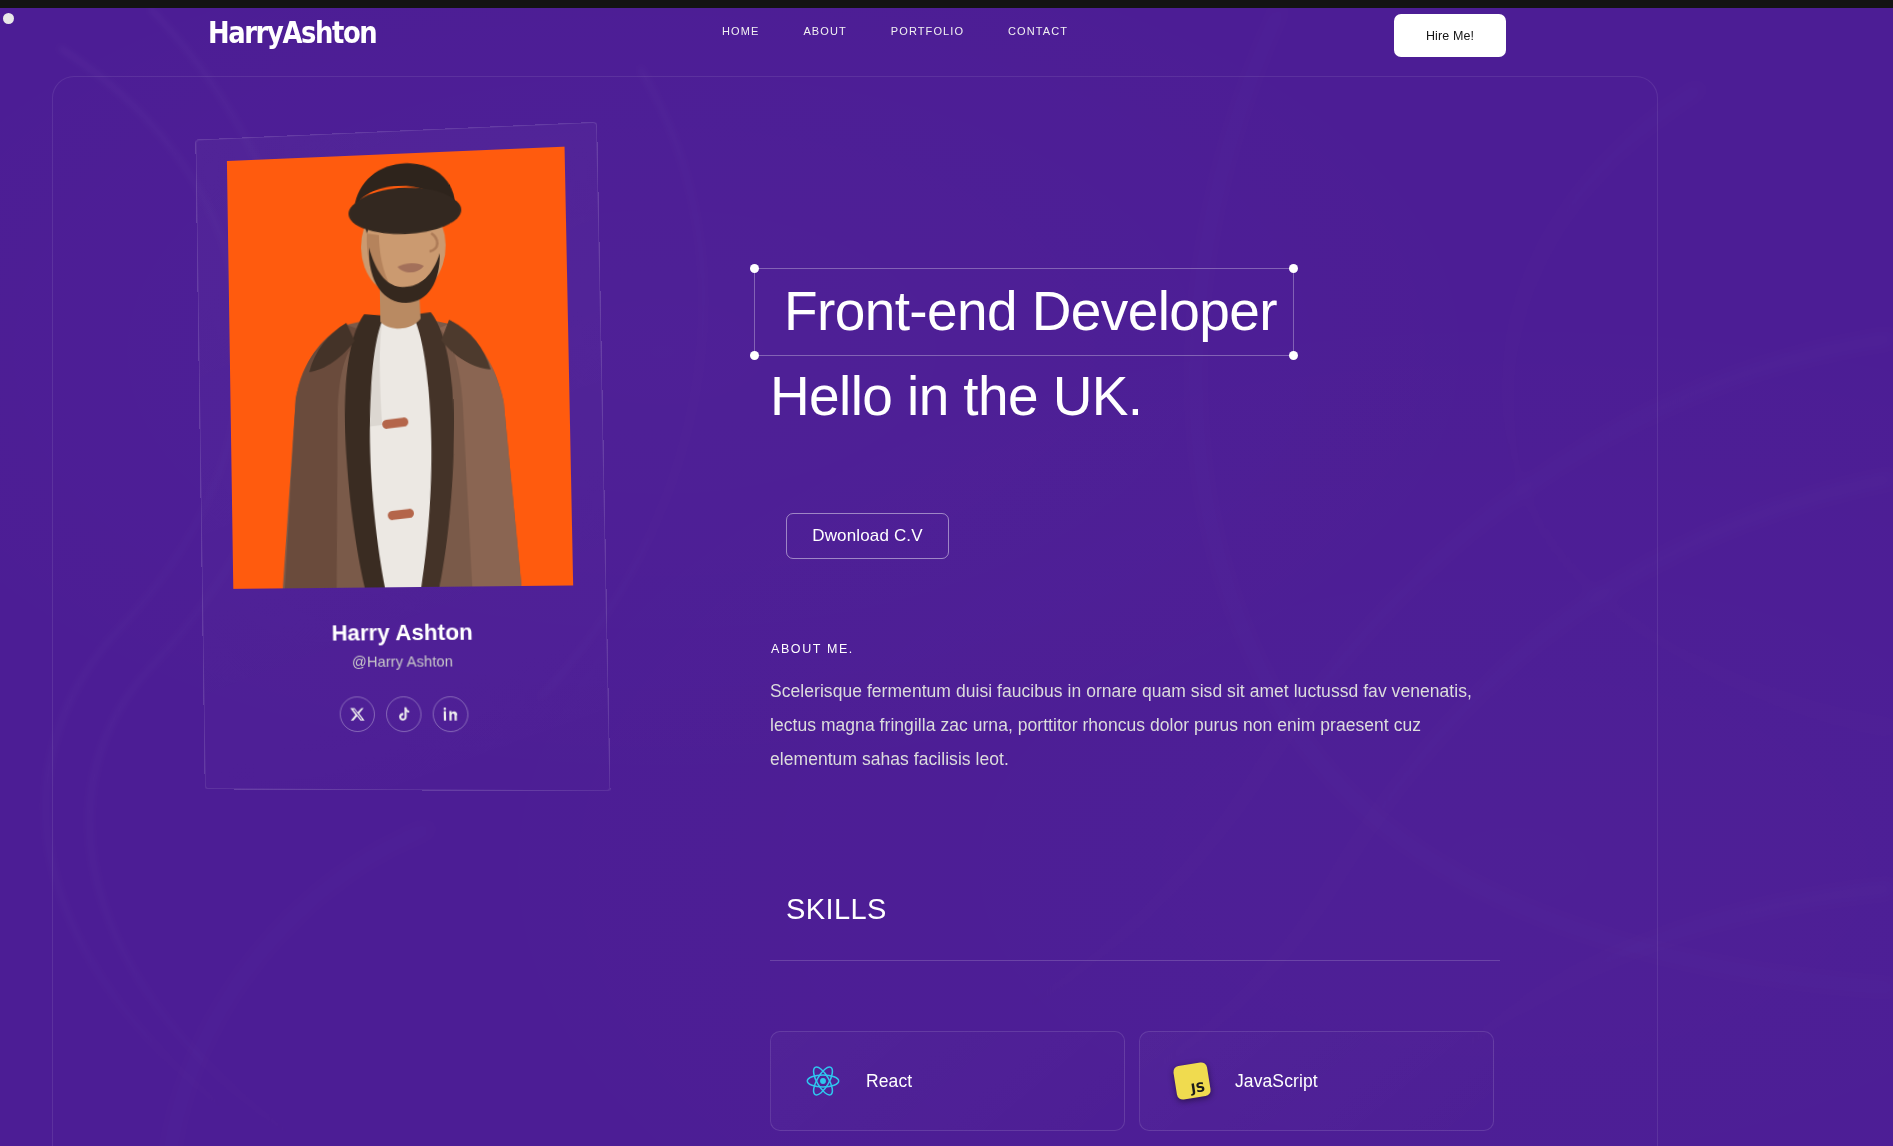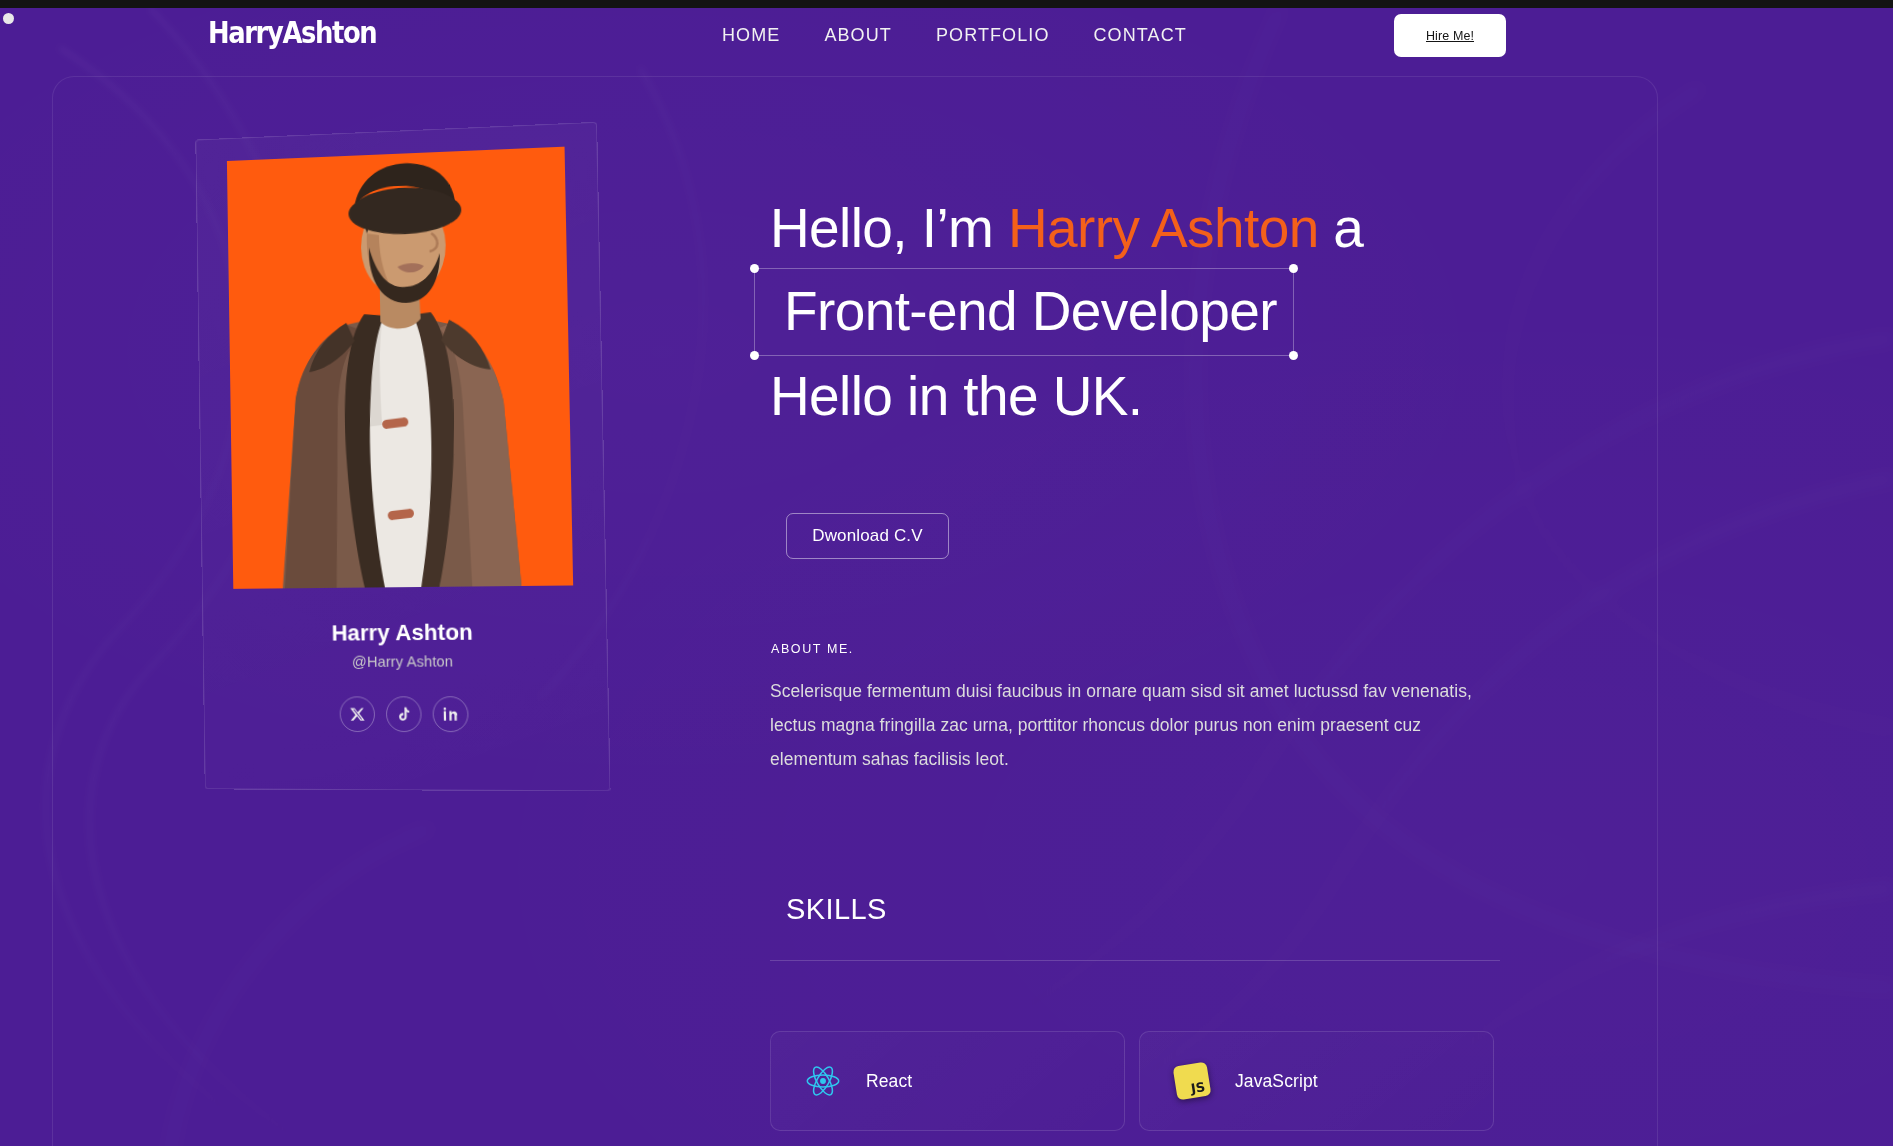--- a/index.html
+++ b/index.html
@@ -72,40 +72,39 @@
     white-space: nowrap;
   }
   .nav {
     position: absolute;
     left: 700px; top: 17px;
     display: flex;
     gap: 0px;
   }
   .nav a {
     color: #f2f2f2;
-    font-size: 18px;
+    font-size: 11px;
     letter-spacing: 1.1px;
     text-decoration: none;
     font-weight: 500;
     padding: 0 22px;
     white-space: nowrap;
   }
   .hire-btn {
     position: absolute;
     left: 1394px; top: 6px;
     width: 112px; height: 43px;
     background: #ffffff;
     color: #151515;
     border: none;
     border-radius: 7px;
     font-size: 12.5px;
     font-family: "Liberation Sans", sans-serif;
     cursor: pointer;
     letter-spacing: 0.1px;
-    text-decoration: underline;
   }
 
   
   .page-frame {
     position: absolute;
     left: 52px; top: 68px;
     width: 1606px; height: 1200px;
     border: 1px solid rgba(255,255,255,0.085);
     border-bottom: none;
     border-radius: 22px 22px 0 0;
@@ -433,21 +432,21 @@
               <path d="M4.9 7.2H1.4V22h3.5V7.2ZM3.2 1.5A2 2 0 1 0 3.2 5.6a2 2 0 0 0 0-4.1ZM22.6 13.6c0-4-2.1-5.9-5-5.9-2.3 0-3.3 1.3-3.9 2.2V7.2h-3.5c0 1 0 14.8 0 14.8h3.5v-8.3c0-.4 0-.8.1-1.1.3-.8 1-1.6 2.2-1.6 1.6 0 2.2 1.2 2.2 3V22h3.5v-8.4Z"></path>
             </svg>
         </button>
       </div>
     </div>
   </div>
 
   <div class="right-col">
 
     <h1 class="headline">
-      <span><span>Hello, I’m </span><span class="accent">Harry Ashton</span><span> a</span></span><br>
+      <br>
       <span class="hl-line2"><span>Front-end Developer</span>
         <span class="handle-dot tl"></span>
         <span class="handle-dot tr"></span>
         <span class="handle-dot bl"></span>
         <span class="handle-dot br"></span>
       </span><br>
       <span>Hello in the UK.</span>
     </h1>
 
     <button class="cv-btn">Dwonload C.V</button>

